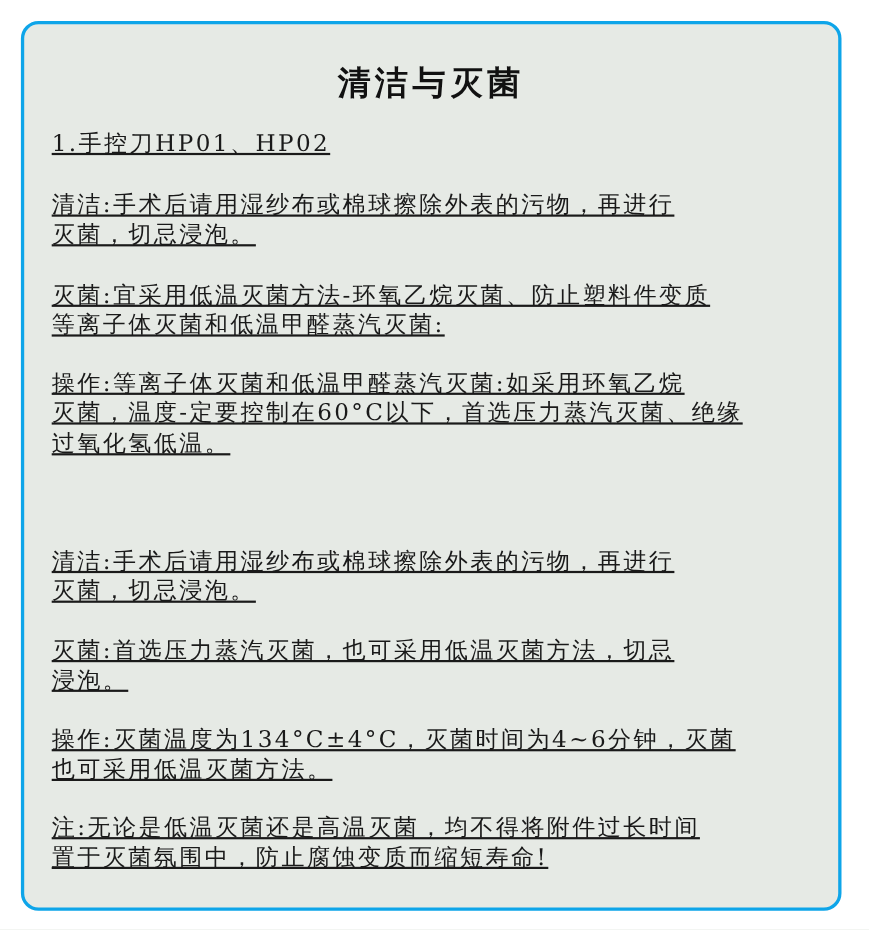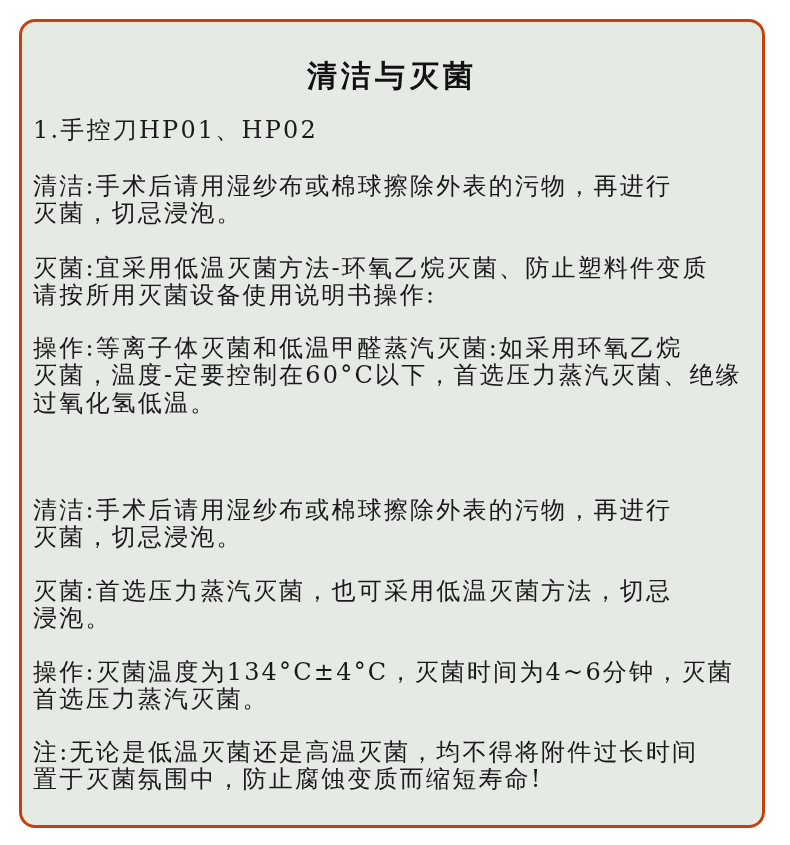--- a/index.html
+++ b/index.html
@@ -8,68 +8,69 @@
     background: #ffffff;
     position: relative;
     overflow: hidden;
     font-family: "DejaVu Serif", "Liberation Serif", serif;
     color: #1a1a1a;
   }
   .card {
     position: absolute;
     left: 19px; top: 19px;
     width: 740px; height: 803px;
-    border: 3px solid #c2410c;
+    border: 3px solid #0ea5e9;
     border-radius: 16px;
     background: #e6eae5;
   }
   .title {
     position: absolute;
     left: 0; right: 0;
     top: 34px;
     text-align: center;
     font-size: 30px;
     font-weight: bold;
     letter-spacing: 4px;
     line-height: 40px;
     color: #111;
   }
   .line {
     position: absolute;
-    left: 11px;
-    font-size: 24px;
+    left: 25px;
+    font-size: 21px;
     line-height: 27px;
     letter-spacing: 2.2px;
     white-space: nowrap;
     color: #1a1a1a;
+    text-decoration: underline;
   }
 </style>
 </head>
 <body>
 
 <div class="card">
   <div class="title">清洁与灭菌</div>
 
   <div class="line" style="top:95px">1.手控刀HP01、HP02</div>
 
   <div class="line" style="top:151px">清洁:手术后请用湿纱布或棉球擦除外表的污物，再进行</div>
   <div class="line" style="top:178px">灭菌，切忌浸泡。</div>
 
   <div class="line" style="top:233px">灭菌:宜采用低温灭菌方法-环氧乙烷灭菌、防止塑料件变质</div>
-  <div class="line" style="top:260px">请按所用灭菌设备使用说明书操作:</div>
+  <div class="line" style="top:260px">等离子体灭菌和低温甲醛蒸汽灭菌:</div>
 
   <div class="line" style="top:313px">操作:等离子体灭菌和低温甲醛蒸汽灭菌:如采用环氧乙烷</div>
   <div class="line" style="top:340px">灭菌，温度-定要控制在60°C以下，首选压力蒸汽灭菌、绝缘</div>
   <div class="line" style="top:368px">过氧化氢低温。</div>
 
 
   <div class="line" style="top:475px">清洁:手术后请用湿纱布或棉球擦除外表的污物，再进行</div>
   <div class="line" style="top:502px">灭菌，切忌浸泡。</div>
 
   <div class="line" style="top:556px">灭菌:首选压力蒸汽灭菌，也可采用低温灭菌方法，切忌</div>
   <div class="line" style="top:583px">浸泡。</div>
 
   <div class="line" style="top:637px">操作:灭菌温度为134°C±4°C，灭菌时间为4~6分钟，灭菌</div>
-  <div class="line" style="top:664px">首选压力蒸汽灭菌。</div>
+  <div class="line" style="top:664px">也可采用低温灭菌方法。</div>
 
   <div class="line" style="top:717px">注:无论是低温灭菌还是高温灭菌，均不得将附件过长时间</div>
   <div class="line" style="top:744px">置于灭菌氛围中，防止腐蚀变质而缩短寿命!</div>
 </div>
 
 </body></html>

